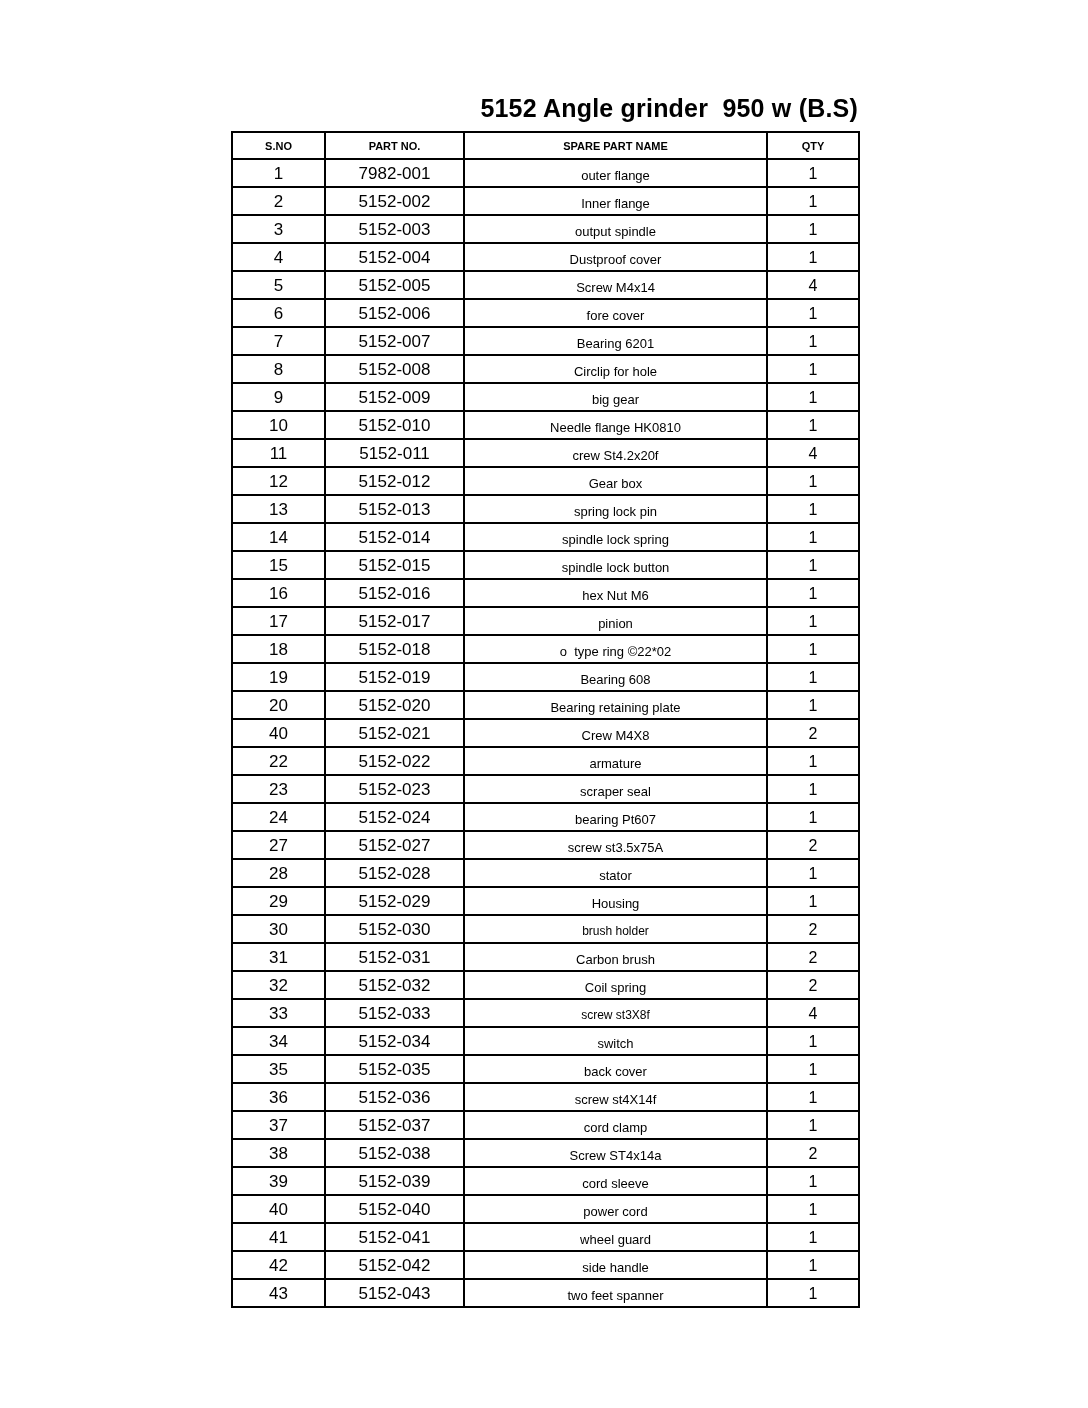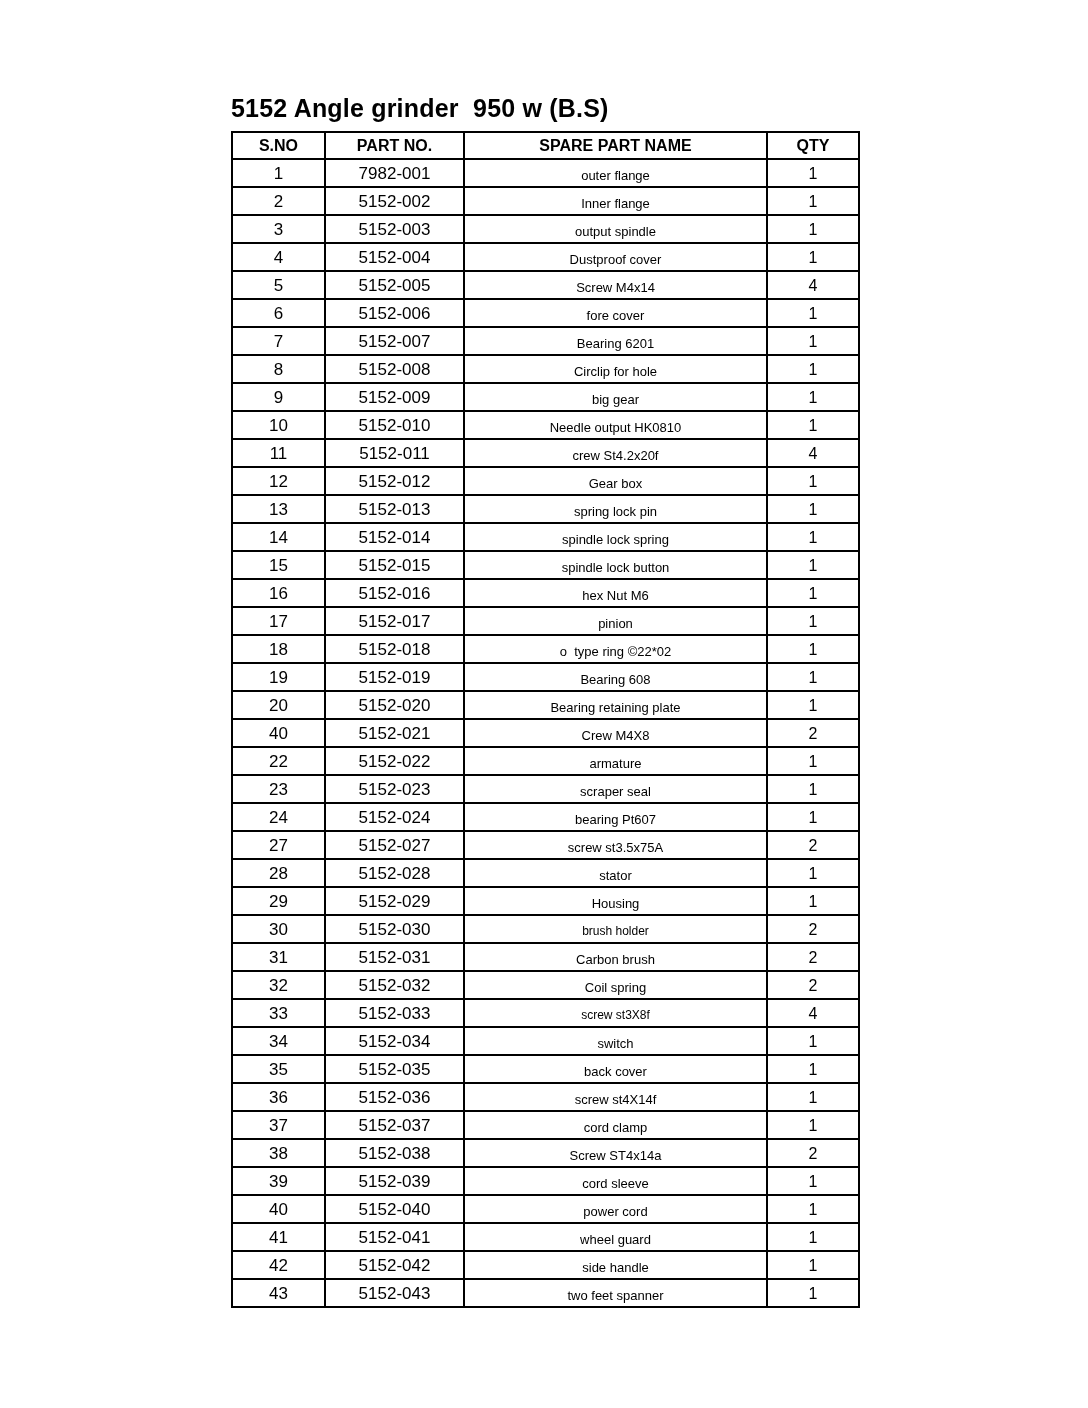--- a/index.html
+++ b/index.html
@@ -15,38 +15,38 @@
     overflow: hidden;
   }
   .page {
     padding-top: 94px;
     margin-left: 231px;
     width: 627px;
   }
   .title {
     font-size: 25px;
     font-weight: bold;
-    text-align: left;
+    text-align: right;
     margin: 0 0 8px 0;
     white-space: pre;
     letter-spacing: 0.2px;
   }
   table.parts-table {
     border-collapse: collapse;
     table-layout: fixed;
     width: 627px;
   }
   th, td {
     border: 2px solid #000000;
     padding: 0;
     overflow: hidden;
     text-align: center;
   }
   th {
-    font-size: 16px;
+    font-size: 11px;
     font-weight: bold;
     height: 25px;
     vertical-align: middle;
   }
   td.sno, td.part {
     font-size: 17px;
     height: 24px;
     vertical-align: middle;
     padding-top: 2px;
   }
@@ -141,21 +141,21 @@
         </tr>
         <tr>
           <td class="sno">9</td>
           <td class="part">5152-009</td>
           <td class="name">big gear</td>
           <td class="qty">1</td>
         </tr>
         <tr>
           <td class="sno">10</td>
           <td class="part">5152-010</td>
-          <td class="name">Needle output HK0810</td>
+          <td class="name">Needle flange HK0810</td>
           <td class="qty">1</td>
         </tr>
         <tr>
           <td class="sno">11</td>
           <td class="part">5152-011</td>
           <td class="name">crew St4.2x20f</td>
           <td class="qty">4</td>
         </tr>
         <tr>
           <td class="sno">12</td>

